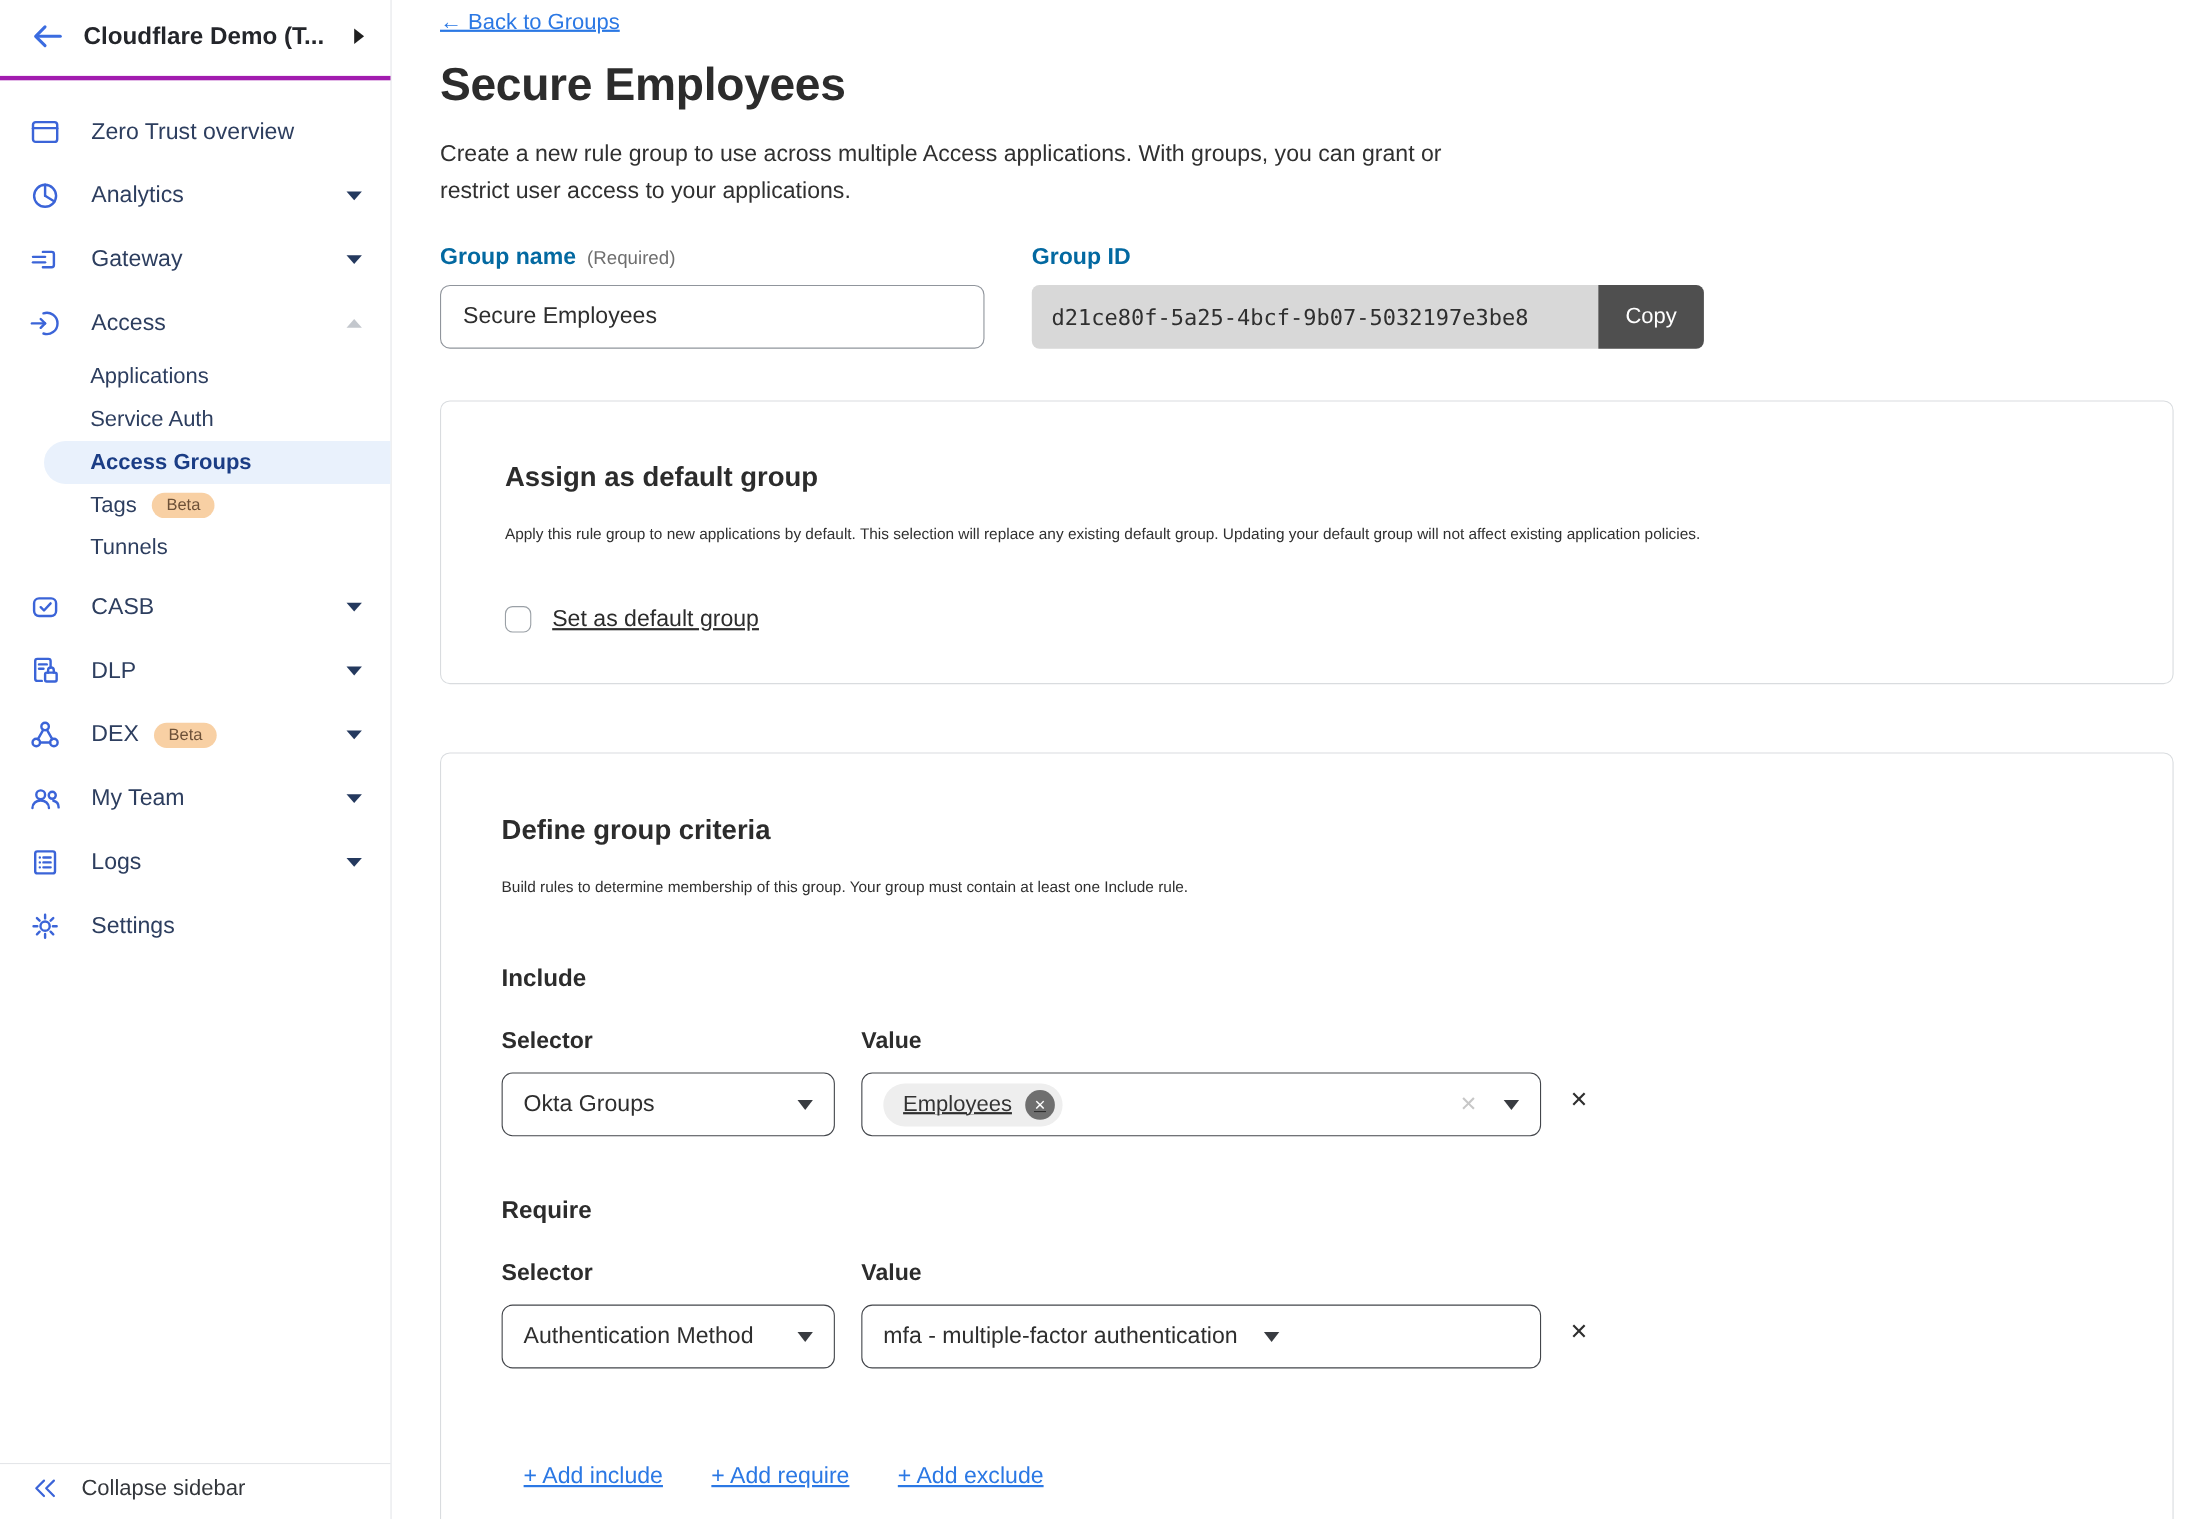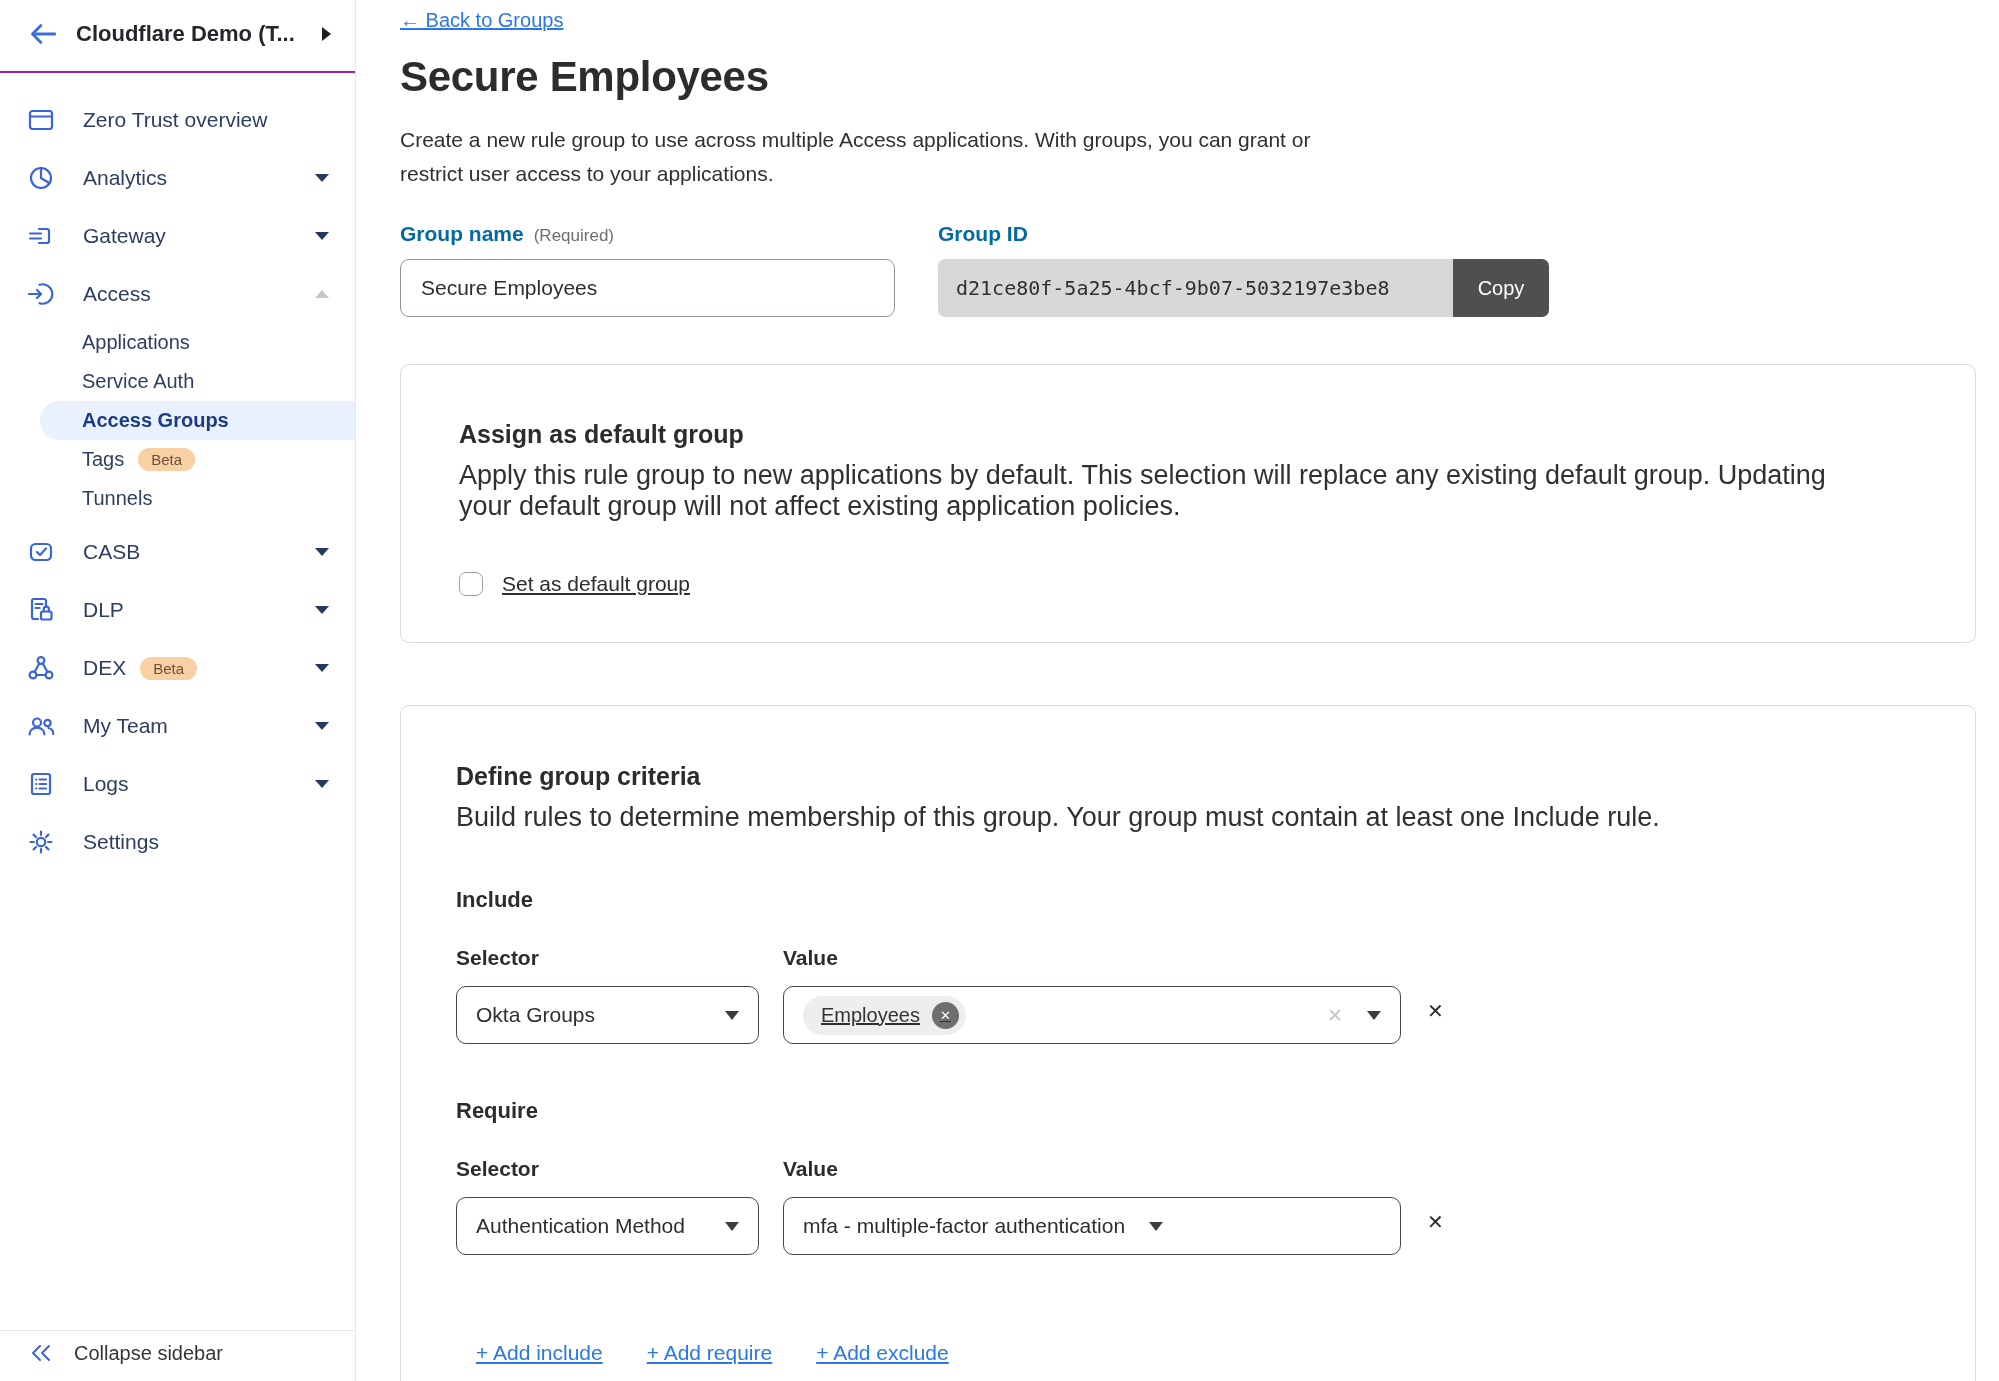--- a/index.html
+++ b/index.html
@@ -3,21 +3,21 @@
 <meta charset="utf-8">
 <style>
   * { margin:0; padding:0; box-sizing:border-box; }
   html,body { width:1999px; height:1381px; overflow:hidden; background:#fff;
               font-family:"Liberation Sans", sans-serif; color:#2f2f2f; }
 
   
   .sidebar { position:absolute; left:0; top:0; width:356px; height:1381px;
              background:#fff; border-right:1px solid #e4e6e9; display:flex; flex-direction:column; }
   .sb-header { height:73px; flex:0 0 73px; display:flex; align-items:center;
-               padding:0 24px 4px 26px; border-bottom:2px solid #a21caf; }
+               padding:0 24px 4px 26px; border-bottom:4px solid #a21caf; }
   .sb-back { width:32px; height:32px; display:flex; align-items:center; justify-content:center; cursor:pointer; }
   .sb-title { flex:1; margin-left:18px; font-size:22px; font-weight:700; color:#24262b; white-space:nowrap; overflow:hidden; }
   .caret-right { width:0; height:0; border-top:7px solid transparent; border-bottom:7px solid transparent;
                  border-left:9px solid #1f1f1f; }
   .sb-nav { padding-top:18px; flex:1; }
   .nav-item { display:flex; align-items:center; height:58px; padding:0 26px; cursor:pointer;
               color:#2d3e5f; font-size:21px; }
   .nav-icon { width:30px; height:30px; flex:0 0 30px; margin-right:27px; color:#3b64d8; }
   .nav-icon svg { width:30px; height:30px; display:block; }
   .nav-label { white-space:nowrap; }
@@ -57,21 +57,21 @@
   .gid-value { width:515px; height:58px; background:#d8d8d8; border-radius:7px 0 0 7px;
                display:flex; align-items:center; padding:0 18px;
                font-family:"DejaVu Sans Mono", monospace; font-size:20px; color:#2f2f2f; }
   .copy-btn { width:96px; height:58px; background:#4f4f4f; color:#fff; border:none; cursor:pointer;
               border-radius:0 7px 7px 0; font-size:20px; font-family:"Liberation Sans", sans-serif; }
 
   .card { width:1576px; border:1px solid #d9dcdf; border-radius:9px; background:#fff; }
   .card-1 { margin-top:47px; padding:55px 58px 46px 58px; }
   .card-2 { margin-top:62px; padding:56px 58px 80px 55px; }
   .card-title { font-size:25px; font-weight:700; color:#2c2c2c; }
-  .card-desc { margin-top:11px; font-size:27px; line-height:31px; color:#303030; max-width:1425px; }
+  .card-desc { margin-top:21px; font-size:14px; line-height:31px; color:#303030; max-width:1425px; }
 
   .checkbox-row { margin-top:50px; display:flex; align-items:center;text-decoration:underline; }
   .checkbox { width:24px; height:24px; appearance:none; -webkit-appearance:none;
               border:1.5px solid #9aa0a6; border-radius:7px; background:#fff; cursor:pointer; }
   .checkbox-label { margin-left:19px; font-size:21px; color:#2c2c2c; }
 
   .rule-heading { margin-top:54px; font-size:22px; font-weight:700; color:#2c2c2c; }
   .rule-labels { margin-top:33px; display:flex; }
   .rule-label { font-size:21px; font-weight:700; color:#2c2c2c; }
   .rule-label.selector { width:327px; }

